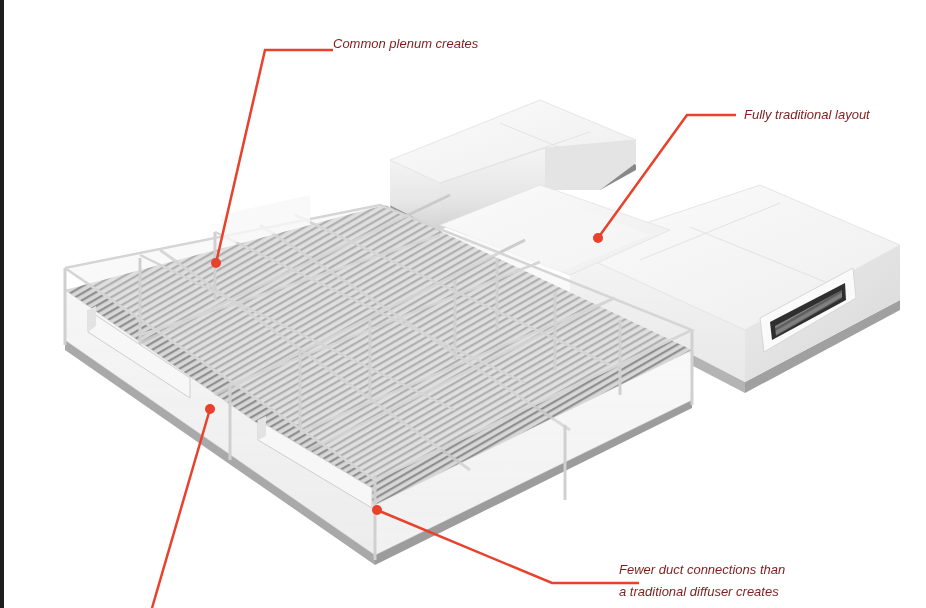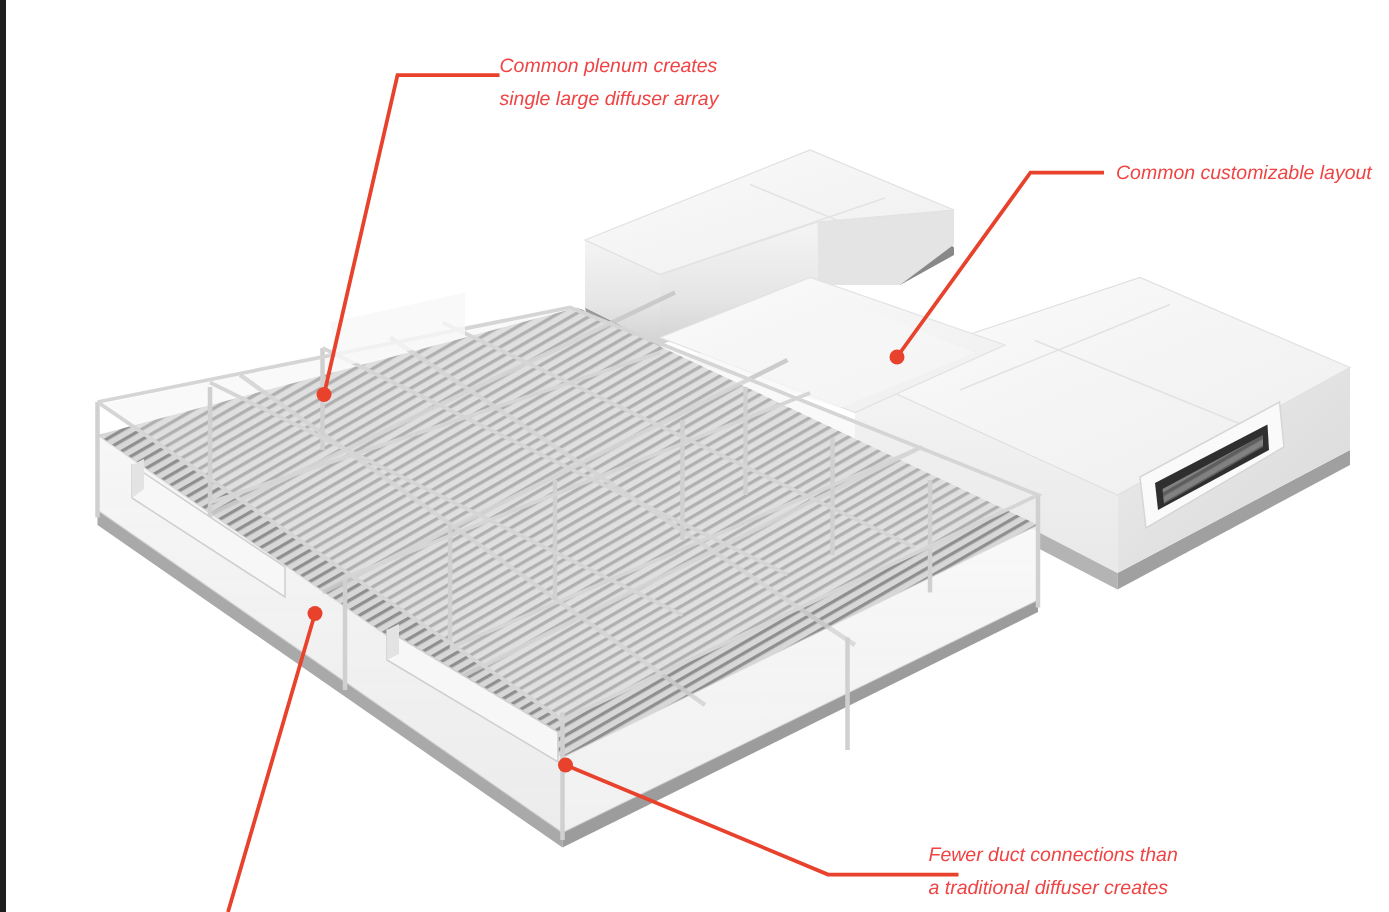--- a/index.html
+++ b/index.html
@@ -11,21 +11,21 @@
   .edge-strip {
     position: absolute; left: 0; top: 0; width: 4px; height: 608px;
     background: #1e1e1e;
   }
   .illustration { position: absolute; left: 0; top: 0; width: 926px; height: 608px; }
   .callout-text {
     position: absolute;
     font-style: italic;
     font-size: 13px;
     line-height: 22px;
-    color: #ef4444;
+    color: #7f1d1d;
     white-space: nowrap;
   }
   .callout-text span { display: block; }
 </style>
 </head>
 <body>
 
 <div class="edge-strip"></div>
 
 <svg class="illustration" viewBox="0 0 926 608" xmlns="http://www.w3.org/2000/svg">
@@ -164,23 +164,22 @@
   <g fill="#e8412c">
     <circle cx="216" cy="263" r="5"></circle>
     <circle cx="598" cy="238" r="5"></circle>
     <circle cx="377" cy="510" r="5"></circle>
     <circle cx="210" cy="409" r="5"></circle>
   </g>
 </svg>
 
 <div class="callout-text" style="left:333px; top:33px;">
   <span>Common plenum creates</span>
-  <span>single large diffuser array</span>
 </div>
 
 <div class="callout-text" style="left:744px; top:104px;">
-  <span>Common customizable layout</span>
+  <span>Fully traditional layout</span>
 </div>
 
 <div class="callout-text" style="left:619px; top:559px;">
   <span>Fewer duct connections than</span>
   <span>a traditional diffuser creates</span>
 </div>
 
 </body></html>

